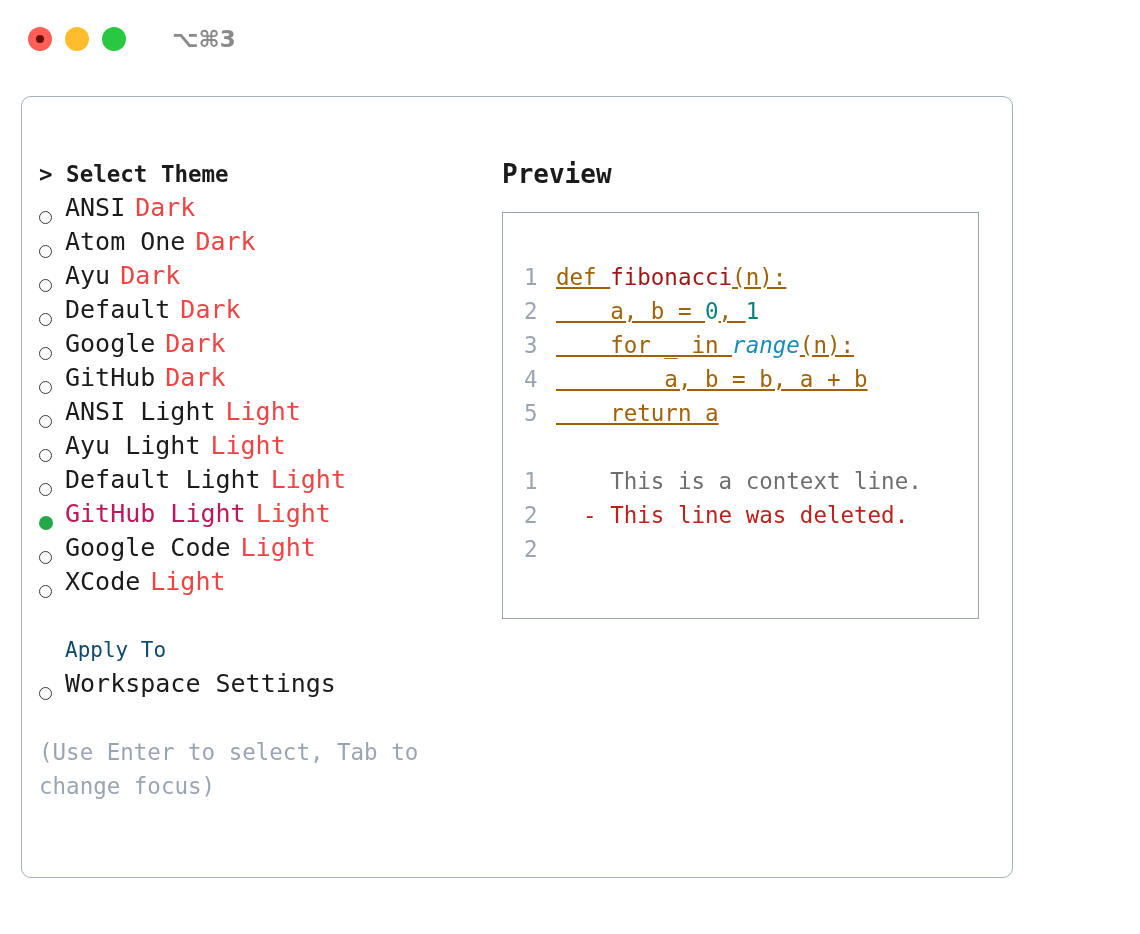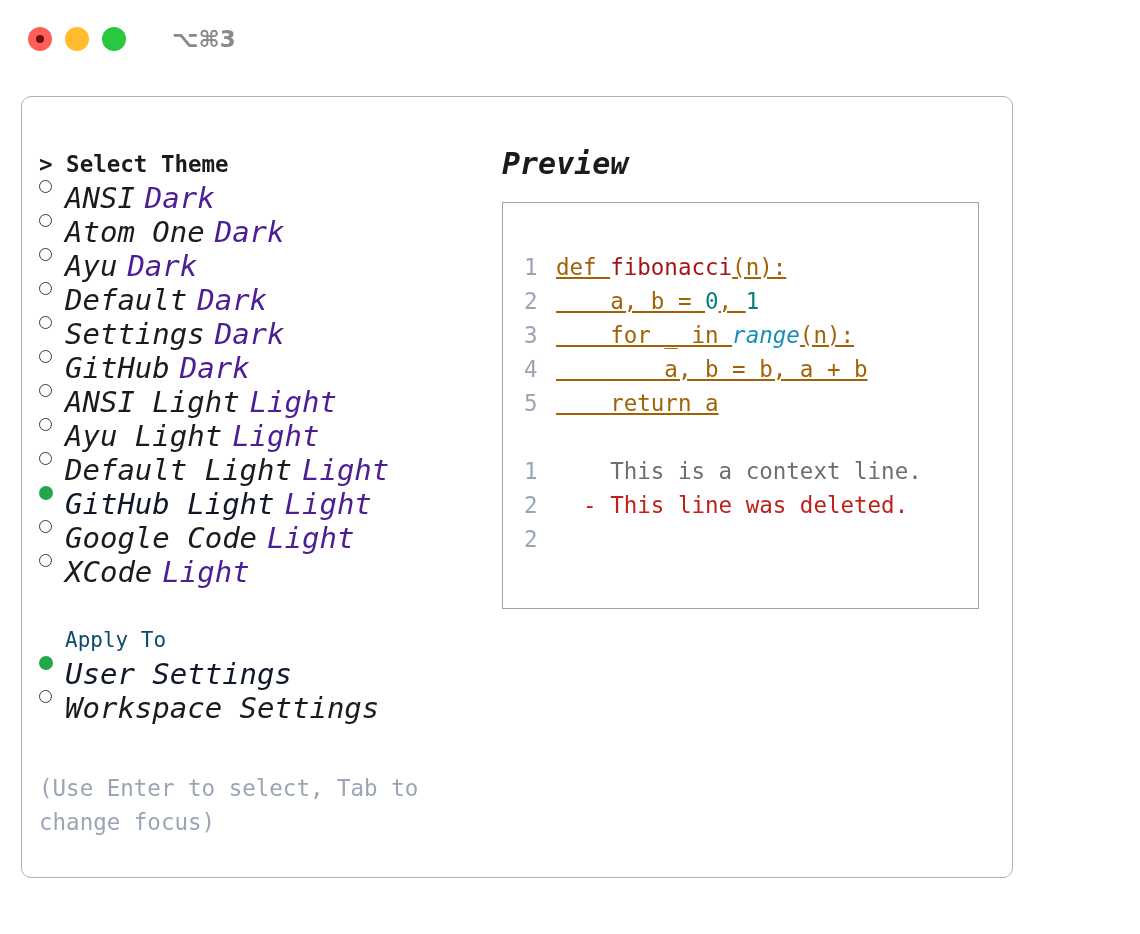--- a/index.html
+++ b/index.html
@@ -58,42 +58,41 @@
     top: 96px;
     width: 992px;
     height: 782px;
     border: 1.5px solid #a6b0bf;
     border-radius: 10px;
     background: #ffffff;
   }
 
   .cols {
     position: absolute;
-    left: 0; top: 0;
+    left: 0; top: 10px;
     width: 100%; height: 100%;
     display: flex;
   }
   .col-left  { width: 480px; padding: 50px 0 0 17px; }
   .col-right { flex: 1; padding: 50px 0 0 0; }
 
   
   .section-title {
     font-size: 22.5px;
     font-weight: bold;
     color: #1b1b1b;
     line-height: 34px;
     white-space: pre;
   }
   .opt-row {
     display: flex;
-    align-items: flex-start;
-    line-height: 34px;
-    font-size: 29px;
-    white-space: pre;
-    font-style: italic;
+    align-items: flex-end;
+    line-height: 34px;
+    font-size: 25px;
+    white-space: pre;
   }
   .marker {
     width: 26px;
     flex: 0 0 26px;
     display: inline-flex;
     align-items: center;
     justify-content: flex-start;
     position: relative;
     top: -1px;
   }
@@ -104,51 +103,50 @@
     background: transparent;
     display: inline-block;
   }
   .marker .fill {
     width: 14px; height: 14px;
     border-radius: 50%;
     background: #22a84a;
     display: inline-block;
   }
   .opt-label { color: #1b1b1b; }
-  .opt-label.sel { color: #0f172a; }
+  .opt-label.sel { color: #be185d; }
   .opt-tag {
-    color: #4c1d95;
+    color: #ef4444;
     margin-left: 10px;
   }
   .spacer-row { height: 34px; }
   .apply-title {
     font-size: 21px;
     color: #0c4a6e;
     line-height: 34px;
     padding-left: 26px;
     white-space: pre;
   }
   .help {
-    margin-top: 46px;
+    margin-top: 34px;
     font-size: 22.5px;
     line-height: 34px;
     color: #9aa5b4;
     width: 400px;
     white-space: pre-wrap;
     word-break: break-word;
   }
 
   
   .preview-title {
-    font-size: 30px;
+    font-size: 26px;
     font-weight: bold;
     color: #1b1b1b;
     line-height: 34px;
     white-space: pre;
-    font-style: italic;
   }
   .codebox {
     margin-top: 21px;
     width: 477px;
     height: 407px;
     border: 1.5px solid #9aa5b4;
     background: #ffffff;
     padding: 47px 0 0 21px;
   }
   .code-line {
@@ -191,35 +189,34 @@
 <div class="frame">
   <div class="cols">
 
     <div class="col-left">
       <div class="section-title">&gt; Select Theme</div>
       <div id="theme-list">
           <div class="opt-row"><span class="marker"><span class="ring"></span></span><span class="opt-label">ANSI</span><span class="opt-tag">Dark</span></div>
           <div class="opt-row"><span class="marker"><span class="ring"></span></span><span class="opt-label">Atom One</span><span class="opt-tag">Dark</span></div>
           <div class="opt-row"><span class="marker"><span class="ring"></span></span><span class="opt-label">Ayu</span><span class="opt-tag">Dark</span></div>
           <div class="opt-row"><span class="marker"><span class="ring"></span></span><span class="opt-label">Default</span><span class="opt-tag">Dark</span></div>
-          <div class="opt-row"><span class="marker"><span class="ring"></span></span><span class="opt-label">Settings</span><span class="opt-tag">Dark</span></div>
+          <div class="opt-row"><span class="marker"><span class="ring"></span></span><span class="opt-label">Google</span><span class="opt-tag">Dark</span></div>
           <div class="opt-row"><span class="marker"><span class="ring"></span></span><span class="opt-label">GitHub</span><span class="opt-tag">Dark</span></div>
           <div class="opt-row"><span class="marker"><span class="ring"></span></span><span class="opt-label">ANSI Light</span><span class="opt-tag">Light</span></div>
           <div class="opt-row"><span class="marker"><span class="ring"></span></span><span class="opt-label">Ayu Light</span><span class="opt-tag">Light</span></div>
           <div class="opt-row"><span class="marker"><span class="ring"></span></span><span class="opt-label">Default Light</span><span class="opt-tag">Light</span></div>
           <div class="opt-row"><span class="marker"><span class="fill"></span></span><span class="opt-label sel">GitHub Light</span><span class="opt-tag">Light</span></div>
           <div class="opt-row"><span class="marker"><span class="ring"></span></span><span class="opt-label">Google Code</span><span class="opt-tag">Light</span></div>
           <div class="opt-row"><span class="marker"><span class="ring"></span></span><span class="opt-label">XCode</span><span class="opt-tag">Light</span></div>
         </div>
 
       <div class="spacer-row"></div>
 
       <div class="apply-title">Apply To</div>
       <div id="apply-list">
-          <div class="opt-row"><span class="marker"><span class="fill"></span></span><span class="opt-label sel">User Settings</span></div>
           <div class="opt-row"><span class="marker"><span class="ring"></span></span><span class="opt-label">Workspace Settings</span></div>
         </div>
 
       <div class="help">(Use Enter to select, Tab to change focus)</div>
     </div>
 
     <div class="col-right">
       <div class="preview-title">Preview</div>
       <div class="codebox">
         <div id="code-block">

